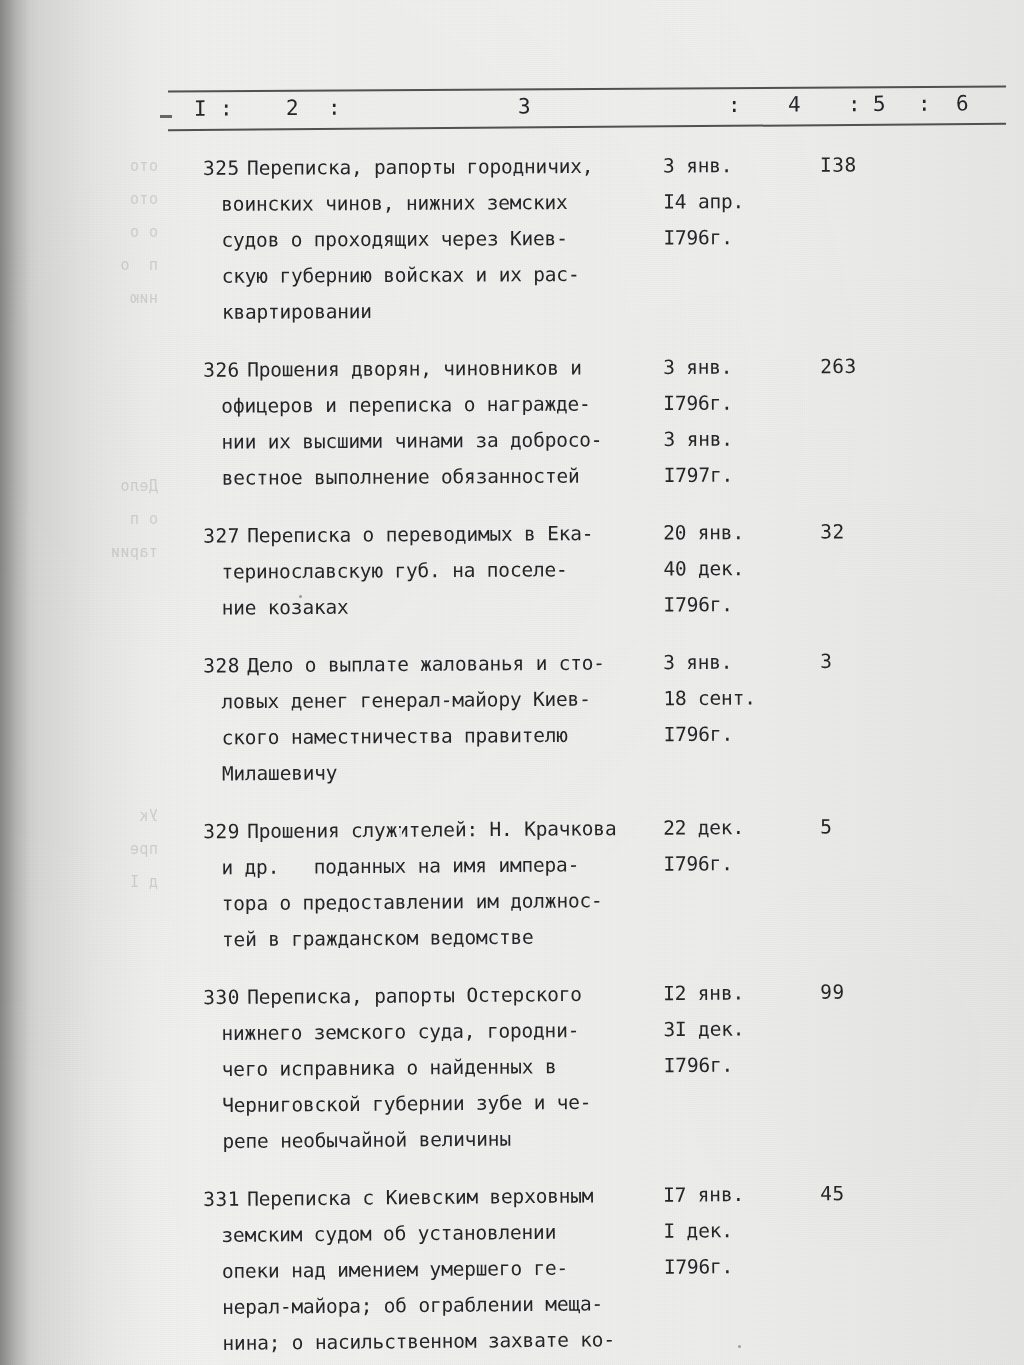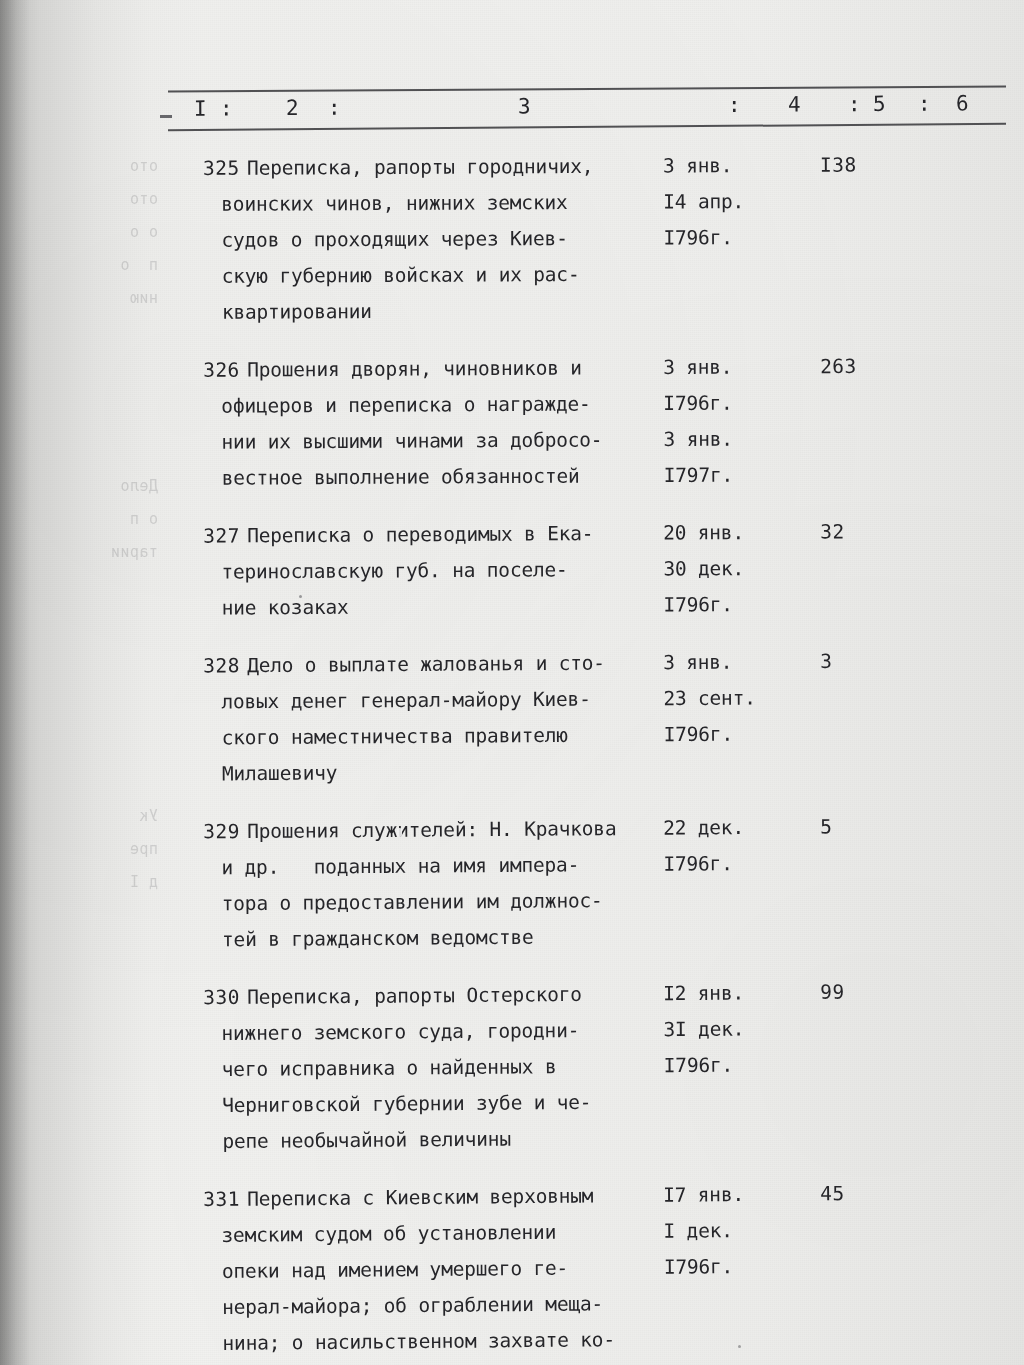--- a/index.html
+++ b/index.html
@@ -271,27 +271,27 @@
       </div>
       <div class="entry e1">
         <div class="col-num">326</div>
         <div class="col-title"><span class="ln">Прошения дворян, чиновников и</span><span class="ln">офицеров и переписка о награжде-</span><span class="ln">нии их высшими чинами за добросо-</span><span class="ln">вестное выполнение обязанностей</span></div>
         <div class="col-dates"><span class="ln">3 янв.</span><span class="ln">I796г.</span><span class="ln">3 янв.</span><span class="ln">I797г.</span></div>
         <div class="col-pages">263</div>
       </div>
       <div class="entry e2">
         <div class="col-num">327</div>
         <div class="col-title"><span class="ln">Переписка о переводимых в Ека-</span><span class="ln">теринославскую губ. на поселе-</span><span class="ln">ние козаках</span></div>
-        <div class="col-dates"><span class="ln">20 янв.</span><span class="ln">30 дек.</span><span class="ln">I796г.</span></div>
+        <div class="col-dates"><span class="ln">20 янв.</span><span class="ln">40 дек.</span><span class="ln">I796г.</span></div>
         <div class="col-pages">32</div>
       </div>
       <div class="entry e3">
         <div class="col-num">328</div>
         <div class="col-title"><span class="ln">Дело о выплате жалованья и сто-</span><span class="ln">ловых денег генерал-майору Киев-</span><span class="ln">ского наместничества правителю</span><span class="ln">Милашевичу</span></div>
-        <div class="col-dates"><span class="ln">3 янв.</span><span class="ln">23 сент.</span><span class="ln">I796г.</span></div>
+        <div class="col-dates"><span class="ln">3 янв.</span><span class="ln">18 сент.</span><span class="ln">I796г.</span></div>
         <div class="col-pages">3</div>
       </div>
       <div class="entry e4">
         <div class="col-num">329</div>
         <div class="col-title"><span class="ln">Прошения служителей: Н. Крачкова</span><span class="ln">и др.   поданных на имя импера-</span><span class="ln">тора о предоставлении им должнос-</span><span class="ln">тей в гражданском ведомстве</span></div>
         <div class="col-dates"><span class="ln">22 дек.</span><span class="ln">I796г.</span></div>
         <div class="col-pages">5</div>
       </div>
       <div class="entry e5">
         <div class="col-num">330</div>

